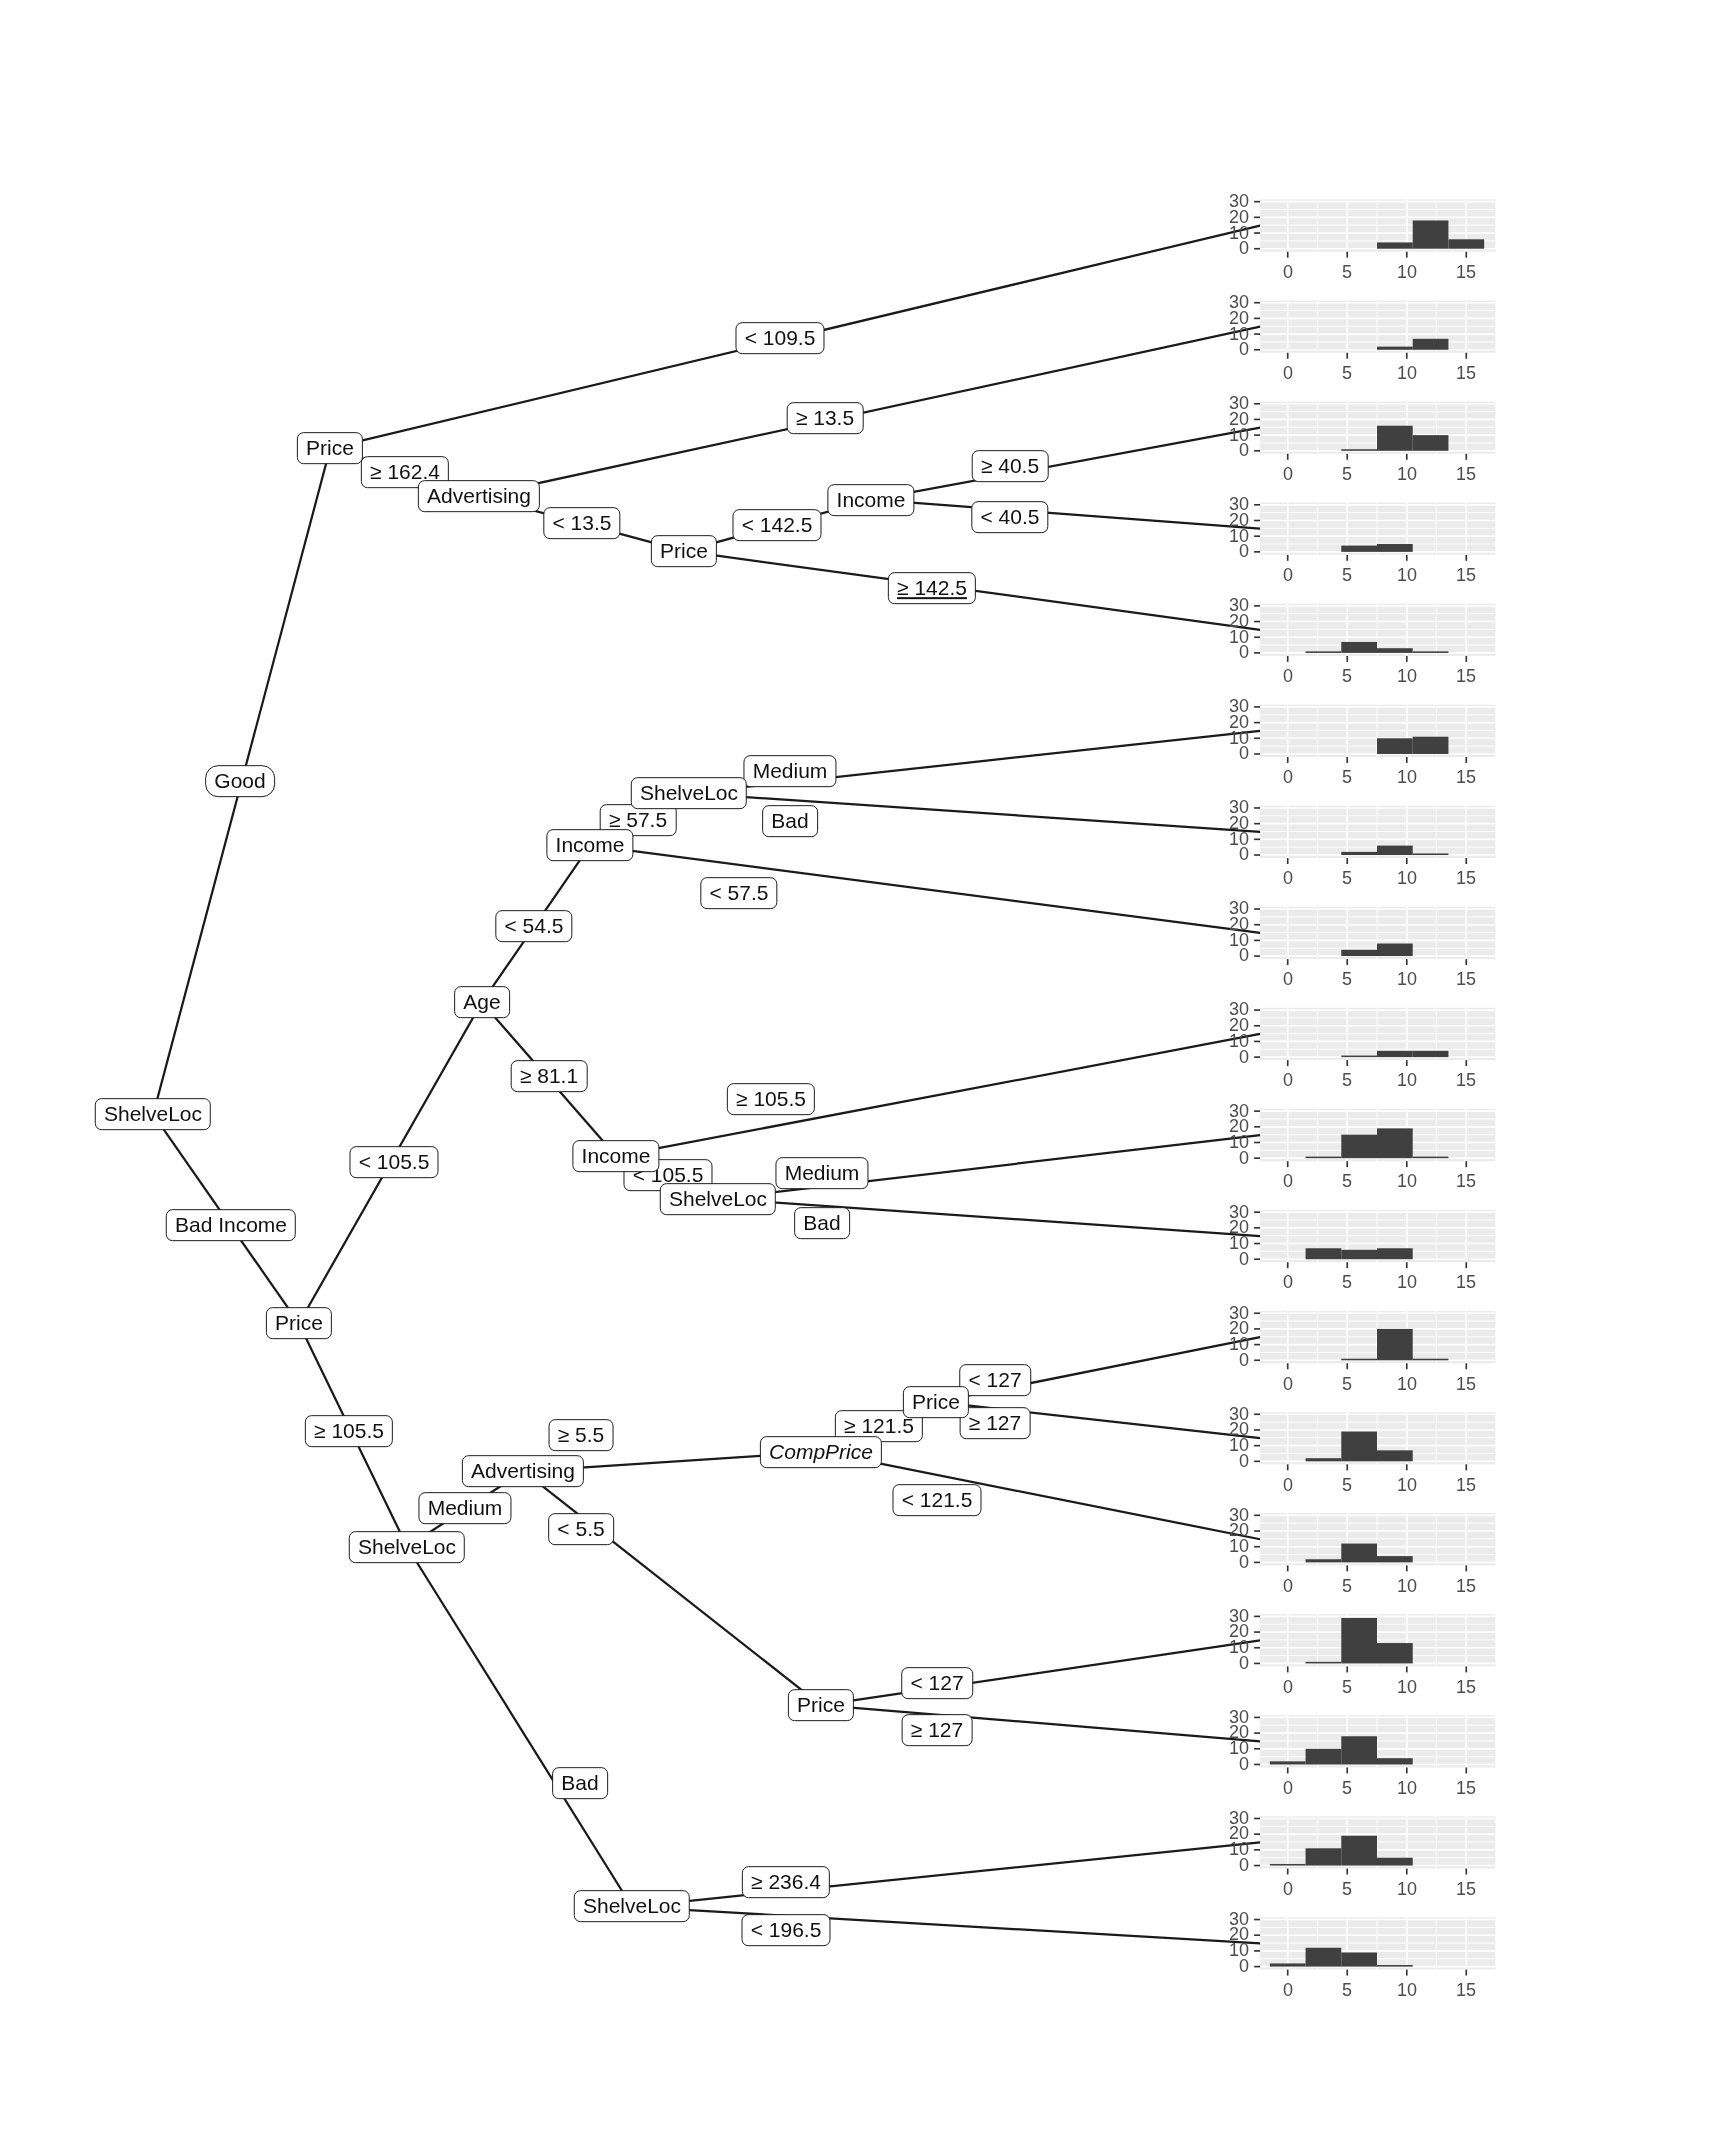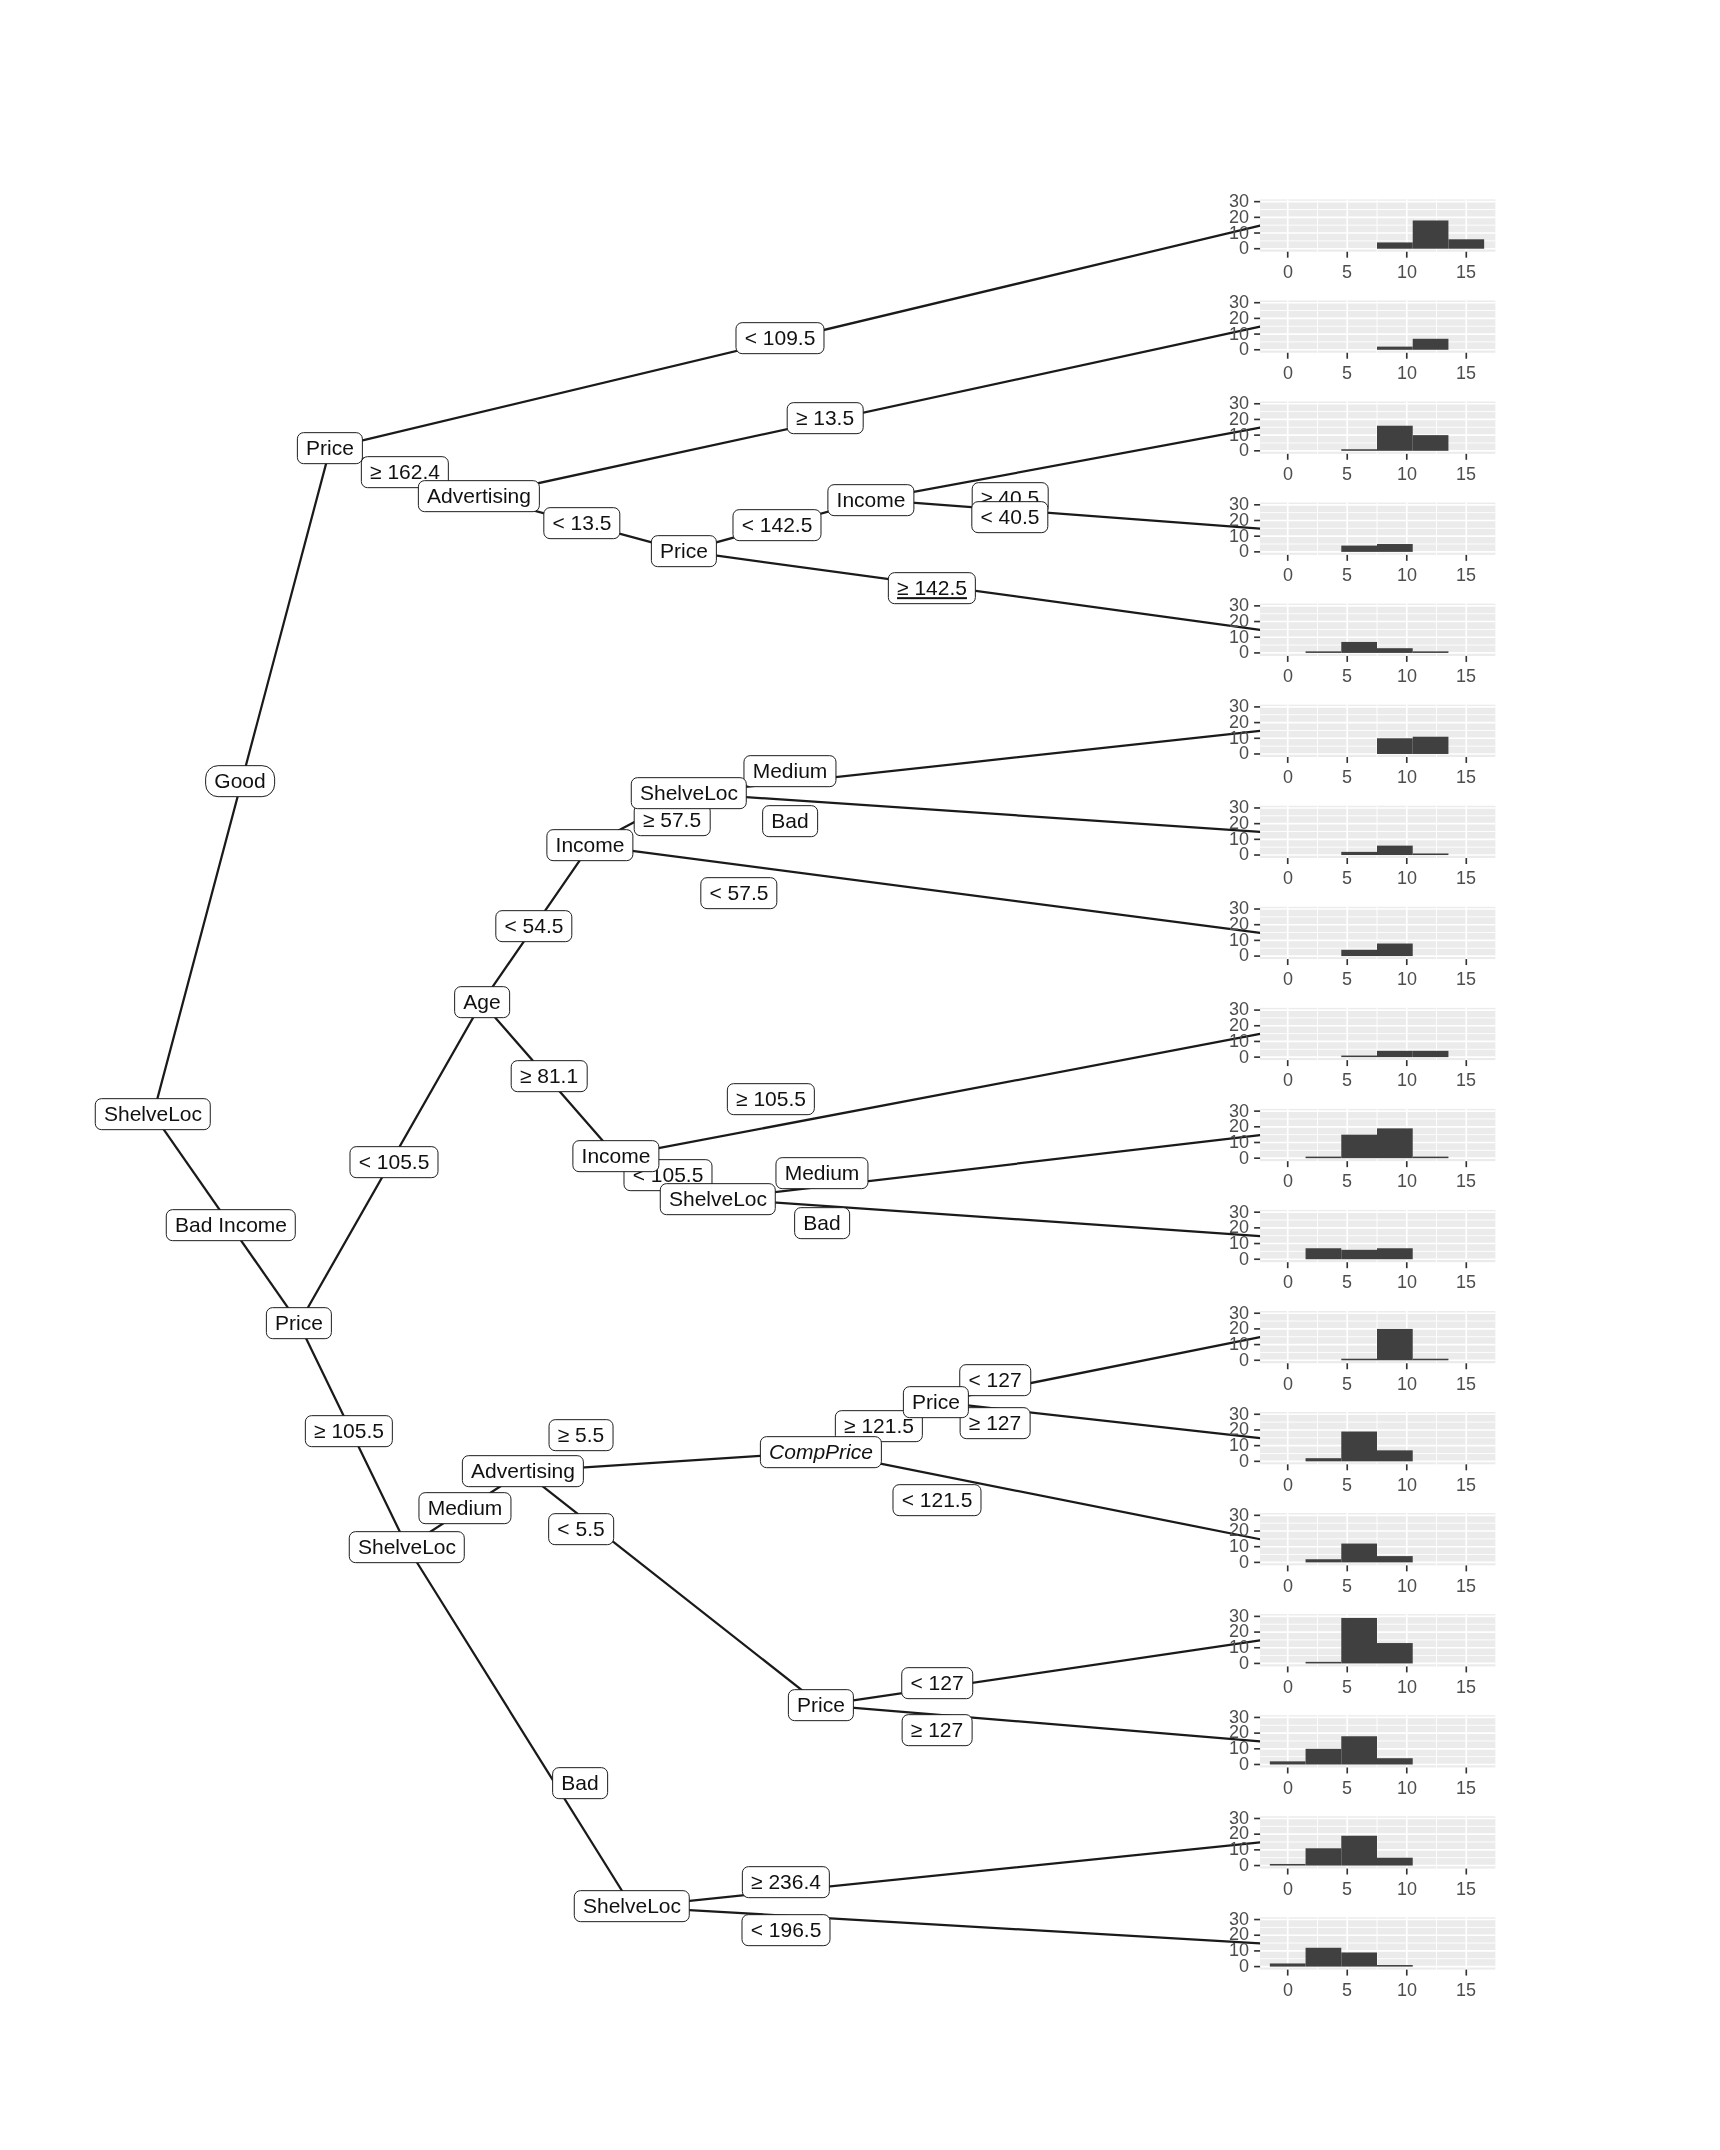--- a/index.html
+++ b/index.html
@@ -670,27 +670,27 @@
       <div class="xlab" style="left: 1383px; top: 1980px; width: 48px;">10</div>
       <div class="xlab" style="left: 1442px; top: 1980px; width: 48px;">15</div>
       <div class="nbox" style="left: 240px; top: 781px; border-radius: 13px;">Good</div>
       <div class="nbox" style="left: 231px; top: 1225px;">Bad Income</div>
       <div class="nbox" style="left: 780px; top: 338px;">&lt; 109.5</div>
       <div class="nbox" style="left: 405px; top: 472px;">≥ 162.4</div>
       <div class="nbox" style="left: 825px; top: 418px;">≥ 13.5</div>
       <div class="nbox" style="left: 582px; top: 523px;">&lt; 13.5</div>
       <div class="nbox" style="left: 777px; top: 525px;">&lt; 142.5</div>
       <div class="nbox" style="left: 932px; top: 588px; text-decoration: underline;">≥ 142.5</div>
-      <div class="nbox" style="left: 1010px; top: 466px; margin-top: 32px;">≥ 40.5</div>
+      <div class="nbox" style="left: 1010px; top: 466px;">≥ 40.5</div>
       <div class="nbox" style="left: 1010px; top: 517px;">&lt; 40.5</div>
       <div class="nbox" style="left: 394px; top: 1162px;">&lt; 105.5</div>
       <div class="nbox" style="left: 349px; top: 1431px;">≥ 105.5</div>
       <div class="nbox" style="left: 534px; top: 926px;">&lt; 54.5</div>
       <div class="nbox" style="left: 549px; top: 1076px;">≥ 81.1</div>
-      <div class="nbox" style="left: 638px; top: 820px; margin-left: 34px;">≥ 57.5</div>
+      <div class="nbox" style="left: 638px; top: 820px;">≥ 57.5</div>
       <div class="nbox" style="left: 739px; top: 893px;">&lt; 57.5</div>
       <div class="nbox" style="left: 790px; top: 771px;">Medium</div>
       <div class="nbox" style="left: 790px; top: 821px;">Bad</div>
       <div class="nbox" style="left: 771px; top: 1099px;">≥ 105.5</div>
       <div class="nbox" style="left: 668px; top: 1175px;">&lt; 105.5</div>
       <div class="nbox" style="left: 822px; top: 1173px;">Medium</div>
       <div class="nbox" style="left: 822px; top: 1223px;">Bad</div>
       <div class="nbox" style="left: 465px; top: 1508px;">Medium</div>
       <div class="nbox" style="left: 580px; top: 1783px;">Bad</div>
       <div class="nbox" style="left: 581px; top: 1435px;">≥ 5.5</div>

